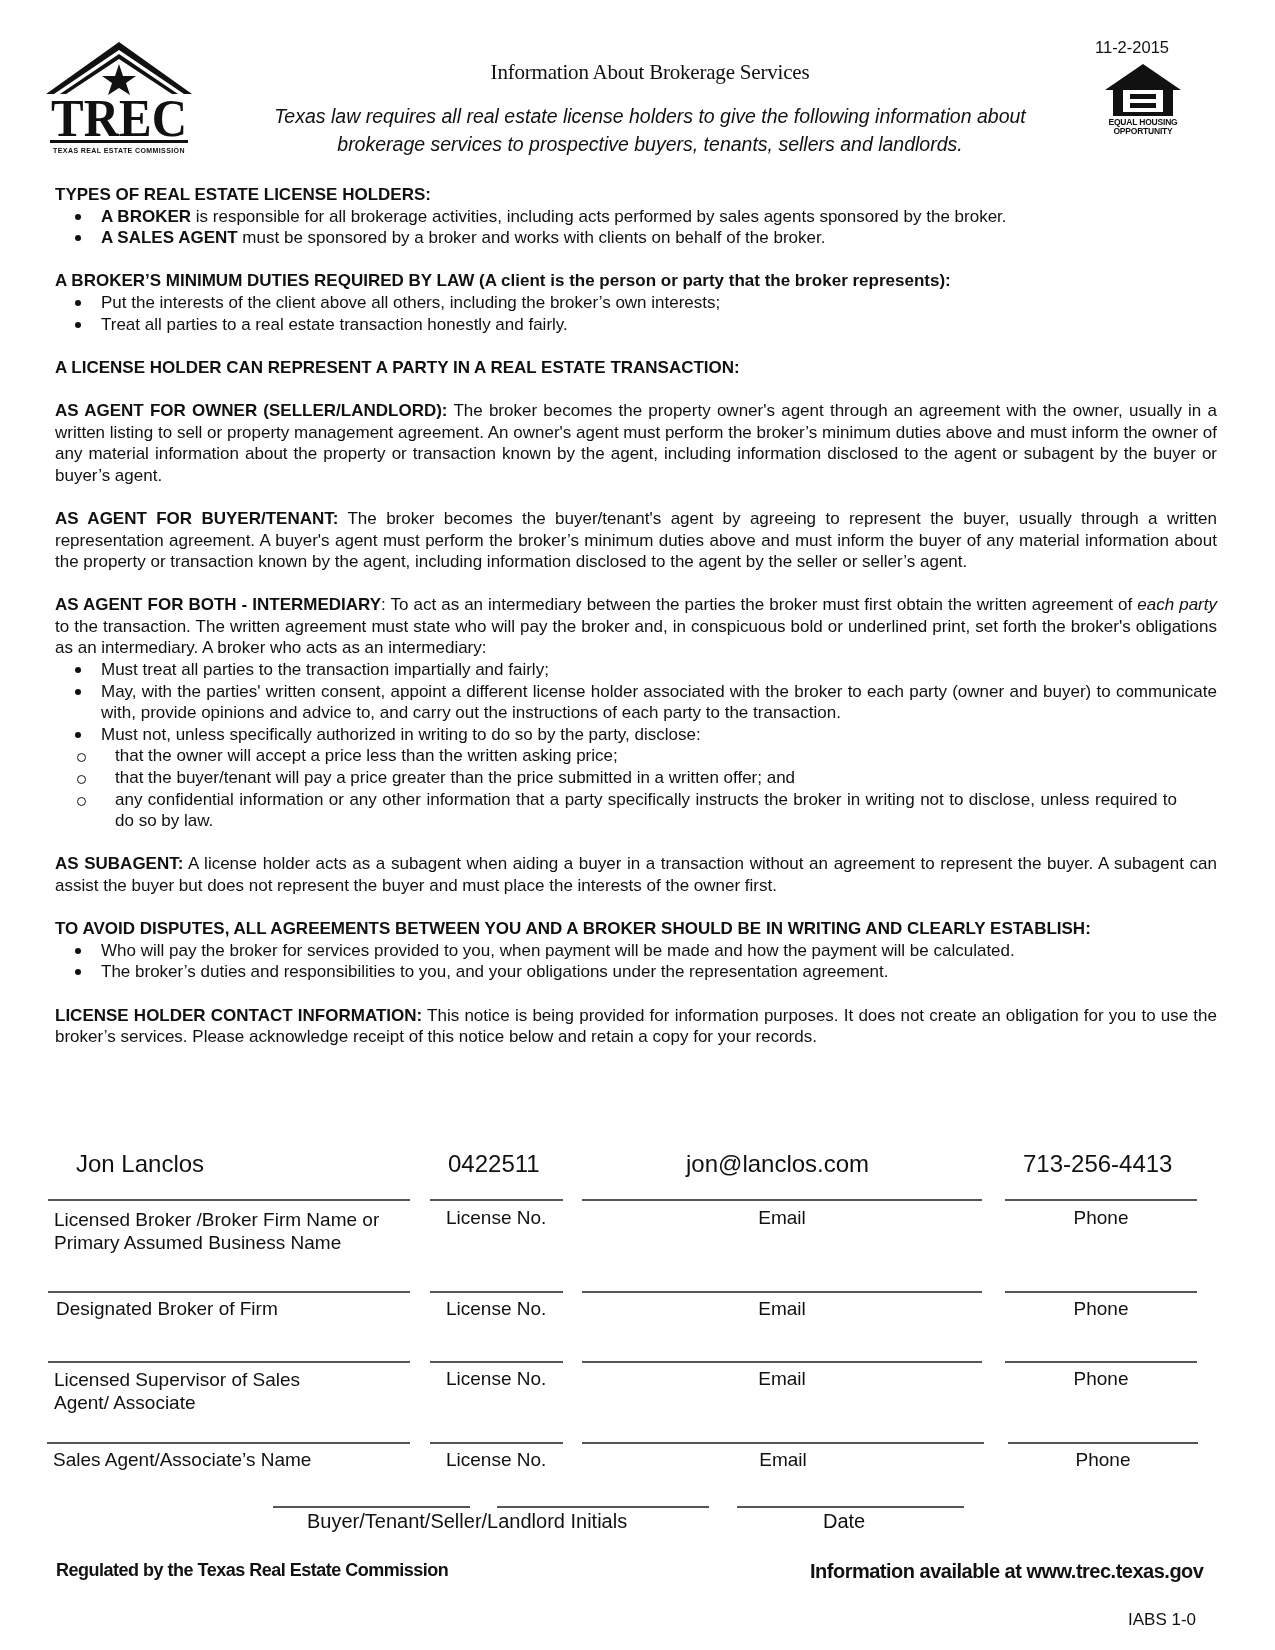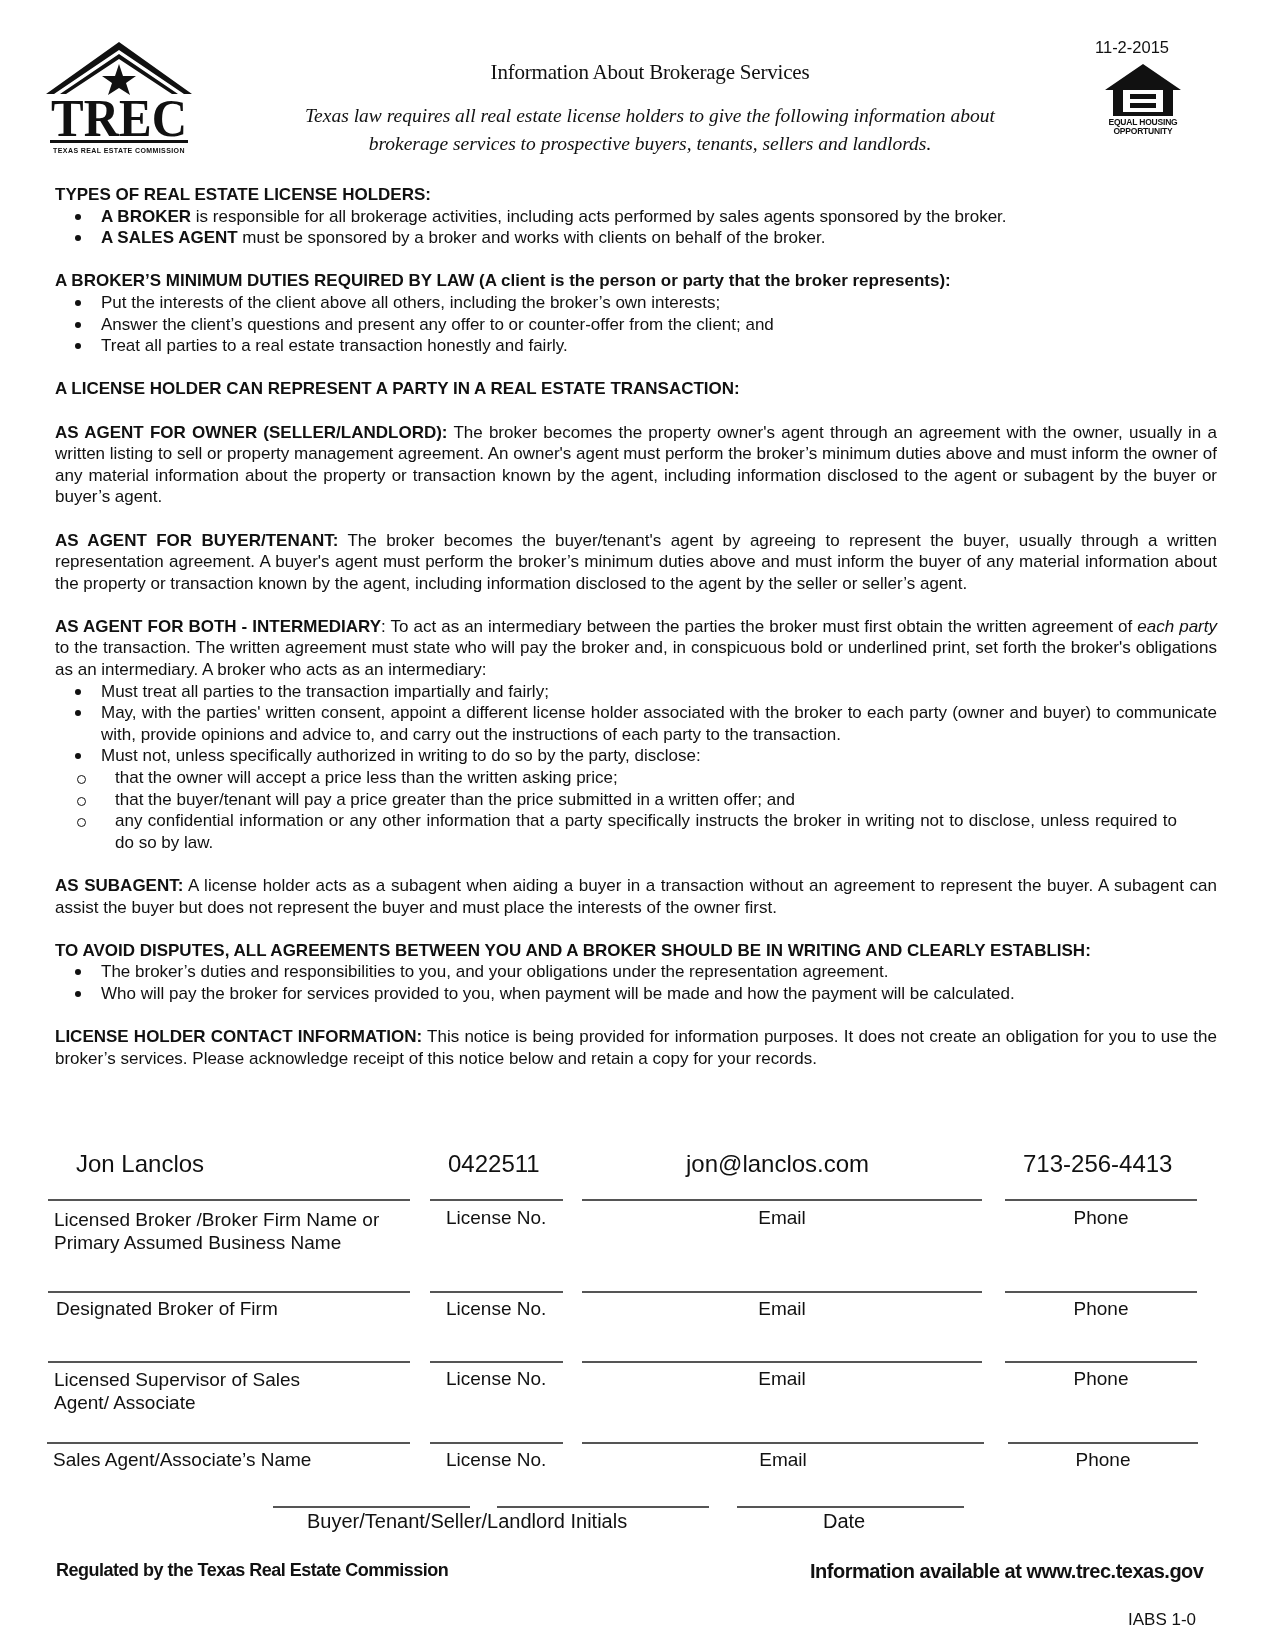--- a/index.html
+++ b/index.html
@@ -19,21 +19,21 @@
     position: absolute; left: 0; top: 105px; width: 146px; text-align: center;
     font-size: 7px; font-weight: bold; letter-spacing: 0.4px;
   }
   .title {
     left: 230px; top: 60px; width: 840px; text-align: center;
     font-family: "Liberation Serif", "DejaVu Serif", serif;
     font-weight: normal; font-size: 21px; letter-spacing: -0.2px;
   }
   .subtitle {
     left: 230px; top: 102px; width: 840px; text-align: center;
-    font-style: italic; font-size: 19.5px; line-height: 28px; font-family: Liberation Serif, serif;
+    font-style: italic; font-size: 19.5px; line-height: 28px;
   }
   .date { left: 1095px; top: 38px; font-size: 16.5px; }
   .eho { left: 1103px; top: 62px; width: 80px; height: 80px; }
   .eho-text {
     position: absolute; left: 0; top: 56px; width: 80px; text-align: center;
     font-size: 8.5px; font-weight: bold; line-height: 9px; letter-spacing: -0.2px;
   }
 
   
   .content {
@@ -104,21 +104,20 @@
   <div class="head">TYPES OF REAL ESTATE LICENSE HOLDERS:</div>
   <ul class="bul">
     <li><b>A BROKER</b><span> is responsible for all brokerage activities, including acts performed by sales agents sponsored by the broker.</span></li>
     <li><b>A SALES AGENT</b><span> must be sponsored by a broker and works with clients on behalf of the broker.</span></li>
   </ul>
   <div class="gap"></div>
 
   <div class="head">A BROKER’S MINIMUM DUTIES REQUIRED BY LAW (A client is the person or party that the broker represents):</div>
   <ul class="bul">
     <li>Put the interests of the client above all others, including the broker’s own interests;</li>
-    <li>Answer the client’s questions and present any offer to or counter-offer from the client; and</li>
     <li>Treat all parties to a real estate transaction honestly and fairly.</li>
   </ul>
   <div class="gap"></div>
 
   <div class="head">A LICENSE HOLDER CAN REPRESENT A PARTY IN A REAL ESTATE TRANSACTION:</div>
   <div class="gap"></div>
 
   <p><b>AS AGENT FOR OWNER (SELLER/LANDLORD):</b><span>  The broker becomes the property owner's agent through an agreement with the owner, usually in a written listing to sell or property management agreement. An owner's agent must perform the broker’s minimum duties above and must inform the owner of any material information about the property or transaction known by the agent, including information disclosed to the agent or subagent by the buyer or buyer’s agent.</span></p>
   <div class="gap"></div>
 
@@ -138,22 +137,22 @@
       </ul>
     </li>
   </ul>
   <div class="gap"></div>
 
   <p style=""><b>AS SUBAGENT:</b><span> A license holder acts as a subagent when aiding a buyer in a transaction without an agreement to represent the buyer. A subagent can assist the buyer but does not represent the buyer and must place the interests of the owner first.</span></p>
   <div class="gap"></div>
 
   <div class="head">TO AVOID DISPUTES, ALL AGREEMENTS BETWEEN YOU AND A BROKER SHOULD BE IN WRITING AND CLEARLY ESTABLISH:</div>
   <ul class="bul">
+    <li>Who will pay the broker for services provided to you, when payment will be made and how the payment will be calculated.</li>
     <li>The broker’s duties and responsibilities to you, and your obligations under the representation agreement.</li>
-    <li>Who will pay the broker for services provided to you, when payment will be made and how the payment will be calculated.</li>
   </ul>
   <div class="gap"></div>
 
   <p><b>LICENSE HOLDER CONTACT INFORMATION:</b><span> This notice is being provided for information purposes. It does not create an obligation for you to use the broker’s services. Please acknowledge receipt of this notice below and retain a copy for your records.</span></p>
 </div>
 
 <div class="abs fval" style="left:76px;">Jon Lanclos</div>
 <div class="abs fval" style="left:448px;">0422511</div>
 <div class="abs fval" style="left:686px;">jon@lanclos.com</div>
 <div class="abs fval" style="left:1023px;">713-256-4413</div>

